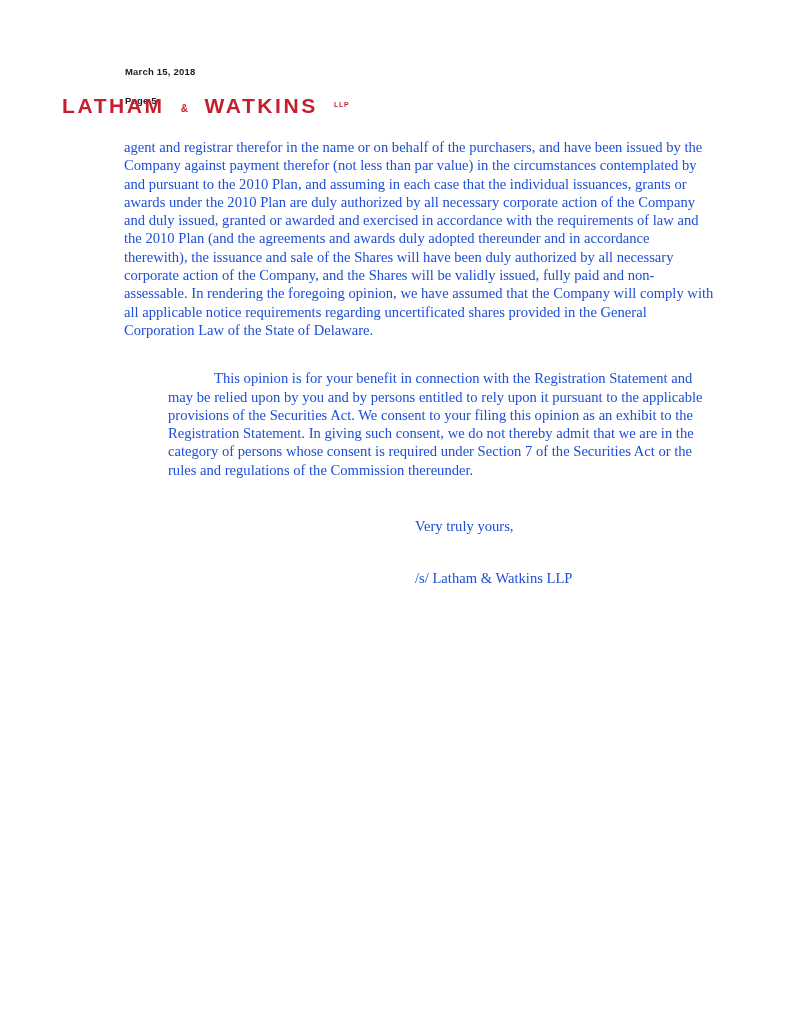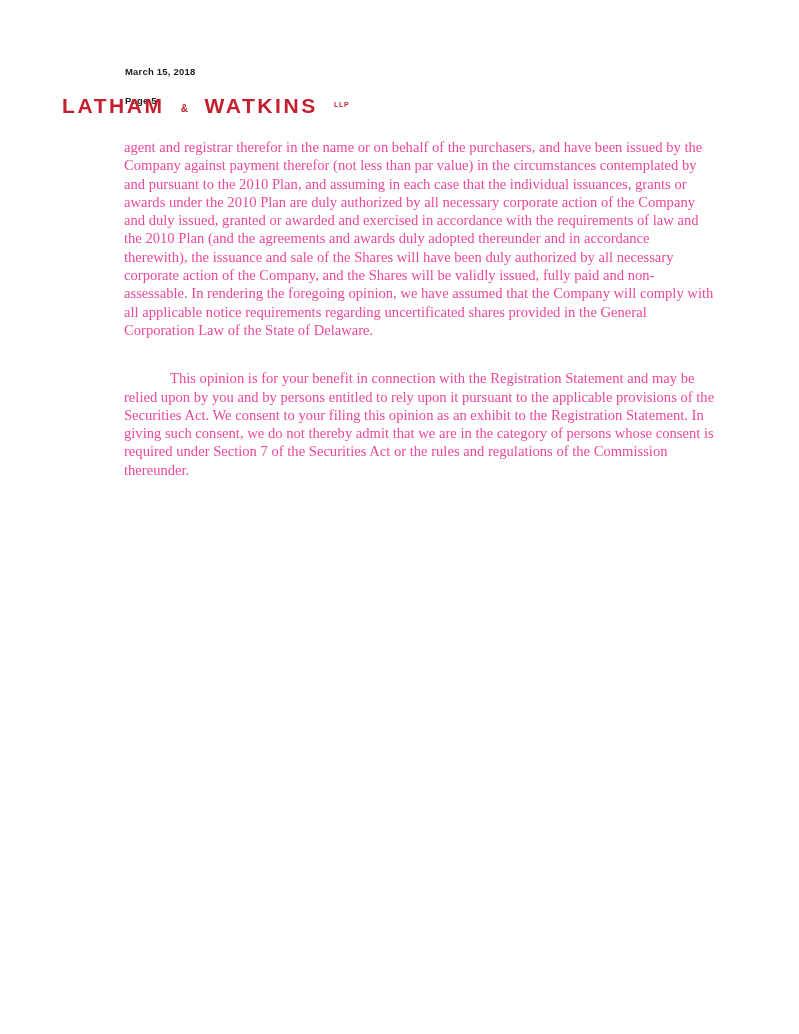--- a/index.html
+++ b/index.html
@@ -48,25 +48,25 @@
     vertical-align: 6px;
   }
   .letter-body {
     position: absolute;
     left: 92px;
     top: 106px;
     width: 624px;
     font-family: "Liberation Serif", serif;
     font-size: 14.6px;
     line-height: 18.3px;
-    color: #ec4899;
+    color: #1d4ed8;
     text-align: left;
   }
   .para1 { text-indent: 0; }
-  .para2 { margin-top: 14px; text-indent: 46px; }
+  .para2 { margin-top: 14px; text-indent: 46px; margin-left: 44px; }
   .closing-block {
     margin-top: 14px;
     margin-left: 283px;
   }
   .signature { margin-top: 18px; }
 </style>
 </head>
 <body>
 
 <div class="page">
@@ -77,16 +77,18 @@
   </div>
 
   <div class="logo">
     <span class="word">LATHAM</span><span class="amp">&amp;</span><span class="word">WATKINS</span><span class="llp">LLP</span>
   </div>
 
   <div class="letter-body">
     <p class="para1">agent and registrar therefor in the name or on behalf of the purchasers, and have been issued by the Company against payment therefor (not less than par value) in the circumstances contemplated by and pursuant to the 2010 Plan, and assuming in each case that the individual issuances, grants or awards under the 2010 Plan are duly authorized by all necessary corporate action of the Company and duly issued, granted or awarded and exercised in accordance with the requirements of law and the 2010 Plan (and the agreements and awards duly adopted thereunder and in accordance therewith), the issuance and sale of the Shares will have been duly authorized by all necessary corporate action of the Company, and the Shares will be validly issued, fully paid and non-assessable. In rendering the foregoing opinion, we have assumed that the Company will comply with all applicable notice requirements regarding uncertificated shares provided in the General Corporation Law of the State of Delaware.</p>
     <p class="para2">This opinion is for your benefit in connection with the Registration Statement and may be relied upon by you and by persons entitled to rely upon it pursuant to the applicable provisions of the Securities Act. We consent to your filing this opinion as an exhibit to the Registration Statement. In giving such consent, we do not thereby admit that we are in the category of persons whose consent is required under Section 7 of the Securities Act or the rules and regulations of the Commission thereunder.</p>
     <div class="closing-block">
+      <p class="valediction">Very truly yours,</p>
+      <p class="signature">/s/ Latham &amp; Watkins LLP</p>
     </div>
   </div>
 
 </div>
 
 </body></html>

